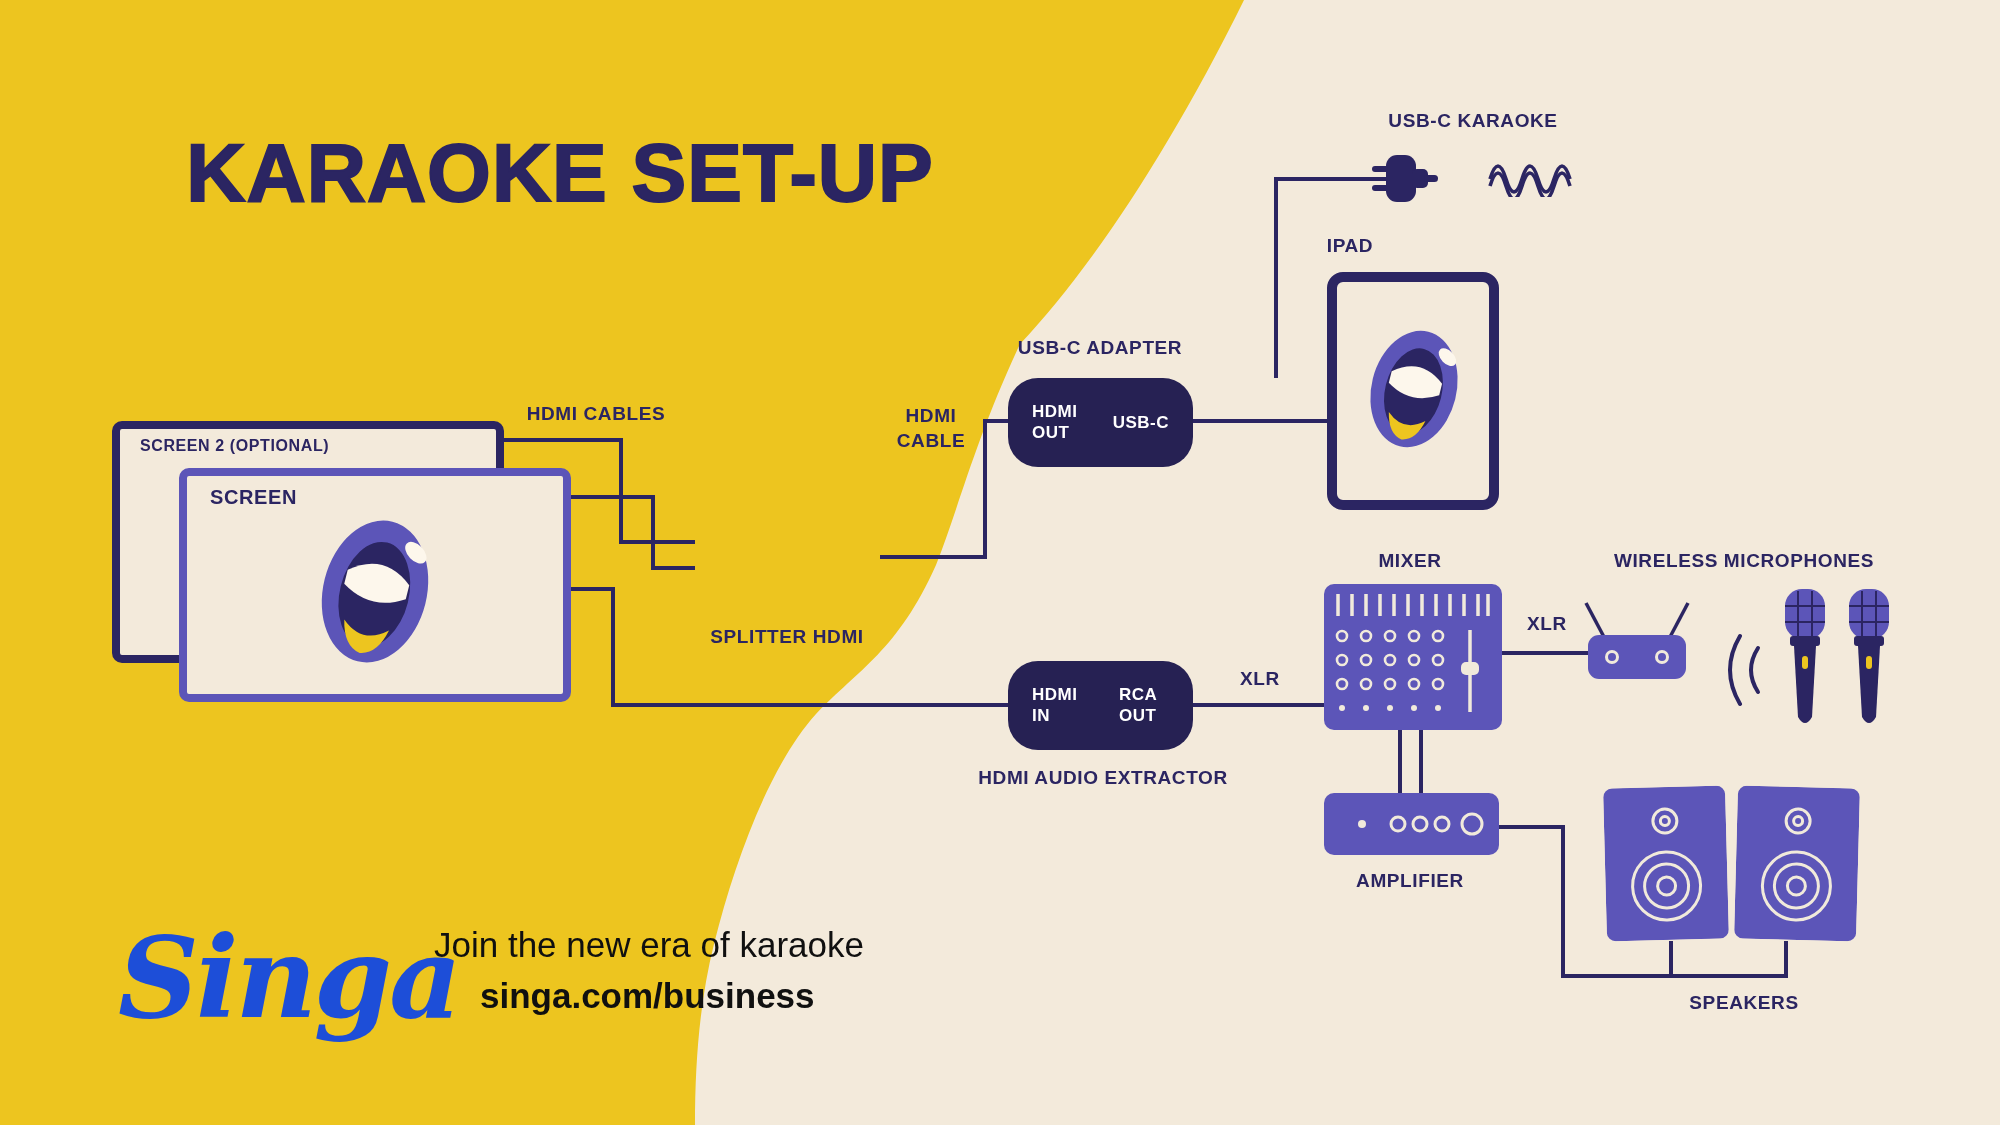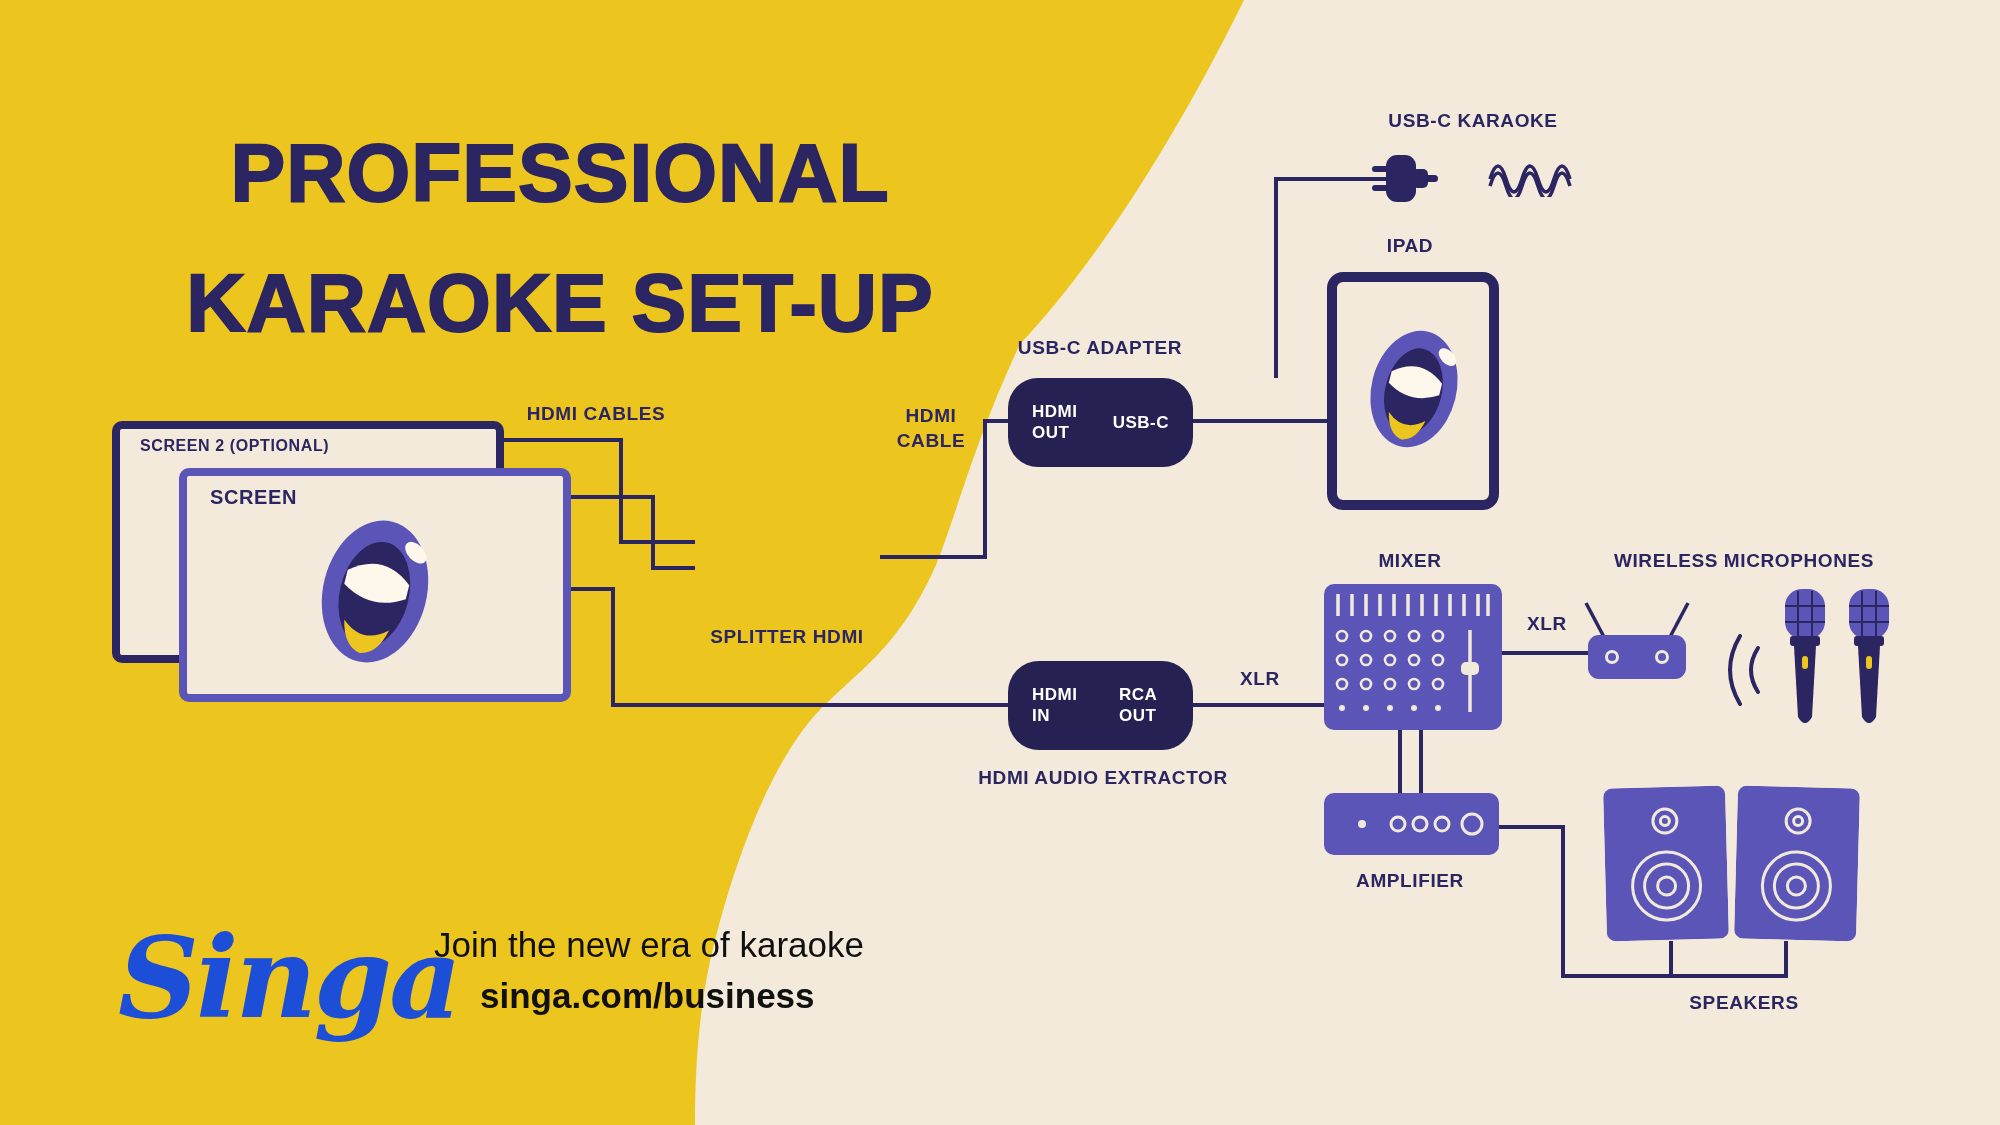--- a/index.html
+++ b/index.html
@@ -19,21 +19,21 @@
   #screen1{left:179px;top:468px;width:392px;height:234px;border:8px solid #5C55B8;}
   .pill{position:absolute;display:flex;align-items:center;justify-content:space-between;
         color:#FFFFFF;font-weight:bold;border-radius:30px;box-sizing:border-box;
         letter-spacing:.5px;}
   .pill .two{white-space:normal;line-height:1.2;display:block;}
   #splitter{left:695px;top:517px;width:185px;height:93px;background:#5C55B8;
             padding:0 30px;font-size:18px;}
   #adapter{left:1008px;top:378px;width:185px;height:89px;background:#262153;
            padding:16px 24px;font-size:17px;}
   #extractor{left:1008px;top:661px;width:185px;height:89px;background:#262153;
-             padding:0 24px;font-size:17px;border-radius:31px;}
+             padding:0 24px;font-size:17px;}
   #ipad{position:absolute;left:1327px;top:272px;width:172px;height:238px;
         border:10px solid #2B2562;border-radius:16px;background:#F3EADB;box-sizing:border-box;}
   .logo{position:absolute;left:118px;top:912px;font-family:"DejaVu Serif",serif;
         font-style:italic;font-weight:bold;font-size:112px;color:#1d4ed8;letter-spacing:-3px;}
   .tagline{position:absolute;left:434px;top:925px;font-size:35px;color:#101010;}
   .url{position:absolute;left:434px;top:976px;font-size:35px;font-weight:bold;color:#101010;margin-left:46px;}
 </style>
 </head>
 <body>
 
@@ -89,21 +89,20 @@
       <path d="M1193,705 L1324,705"></path>
       <path d="M1502,653 L1588,653"></path>
       <path d="M1400,730 L1400,793"></path>
       <path d="M1421,730 L1421,793"></path>
       <path d="M1499,827 L1563,827 L1563,976 L1671,976 L1671,941"></path>
       <path d="M1671,976 L1786,976 L1786,941"></path>
     </g>
   </svg>
 
   <div class="title">
-    <div>PROFESSIONAL</div>
     <div>KARAOKE SET-UP</div>
   </div>
 
   <div class="screen" id="screen2"></div>
   <div class="screen" id="screen1"></div>
   <div class="lbl" style="left:140px;top:437px;font-size:16px">SCREEN 2 (OPTIONAL)</div>
   <div class="lbl" style="left:210px;top:486px;font-size:20px">SCREEN</div>
   <svg class="abs" style="left:303px;top:505px;width:144px;height:173px" viewBox="0 0 100 120">
     <use href="#mouth"></use>
   </svg>
@@ -130,21 +129,21 @@
       <rect x="52" y="22" width="14" height="7" rx="3.5"></rect>
     </g>
   </svg>
   <svg class="abs" style="left:1487px;top:155px;width:86px;height:42px" viewBox="0 0 86 42">
     <g stroke="#2B2562" stroke-width="3.6" fill="none">
       <path d="M3,24 q 8,-26 16,0 t 16,0 t 16,0 t 16,0 t 16,0"></path>
       <path d="M3,31 q 8,-26 16,0 t 16,0 t 16,0 t 16,0 t 16,0"></path>
     </g>
   </svg>
 
-  <div class="lbl ctr" style="left:1410px;top:235px">IPAD</div>
+  <div class="lbl ctr" style="left:1350px;top:235px">IPAD</div>
   <div id="ipad"></div>
   <svg class="abs" style="left:1355px;top:318px;width:118px;height:142px" viewBox="0 0 100 120">
     <use href="#mouth"></use>
   </svg>
 
   <div class="pill" id="extractor">
     <span class="two" style="width:56px">HDMI IN</span>
     <span class="two" style="width:50px">RCA OUT</span>
   </div>
   <div class="lbl ctr" style="left:1103px;top:767px">HDMI AUDIO EXTRACTOR</div>

